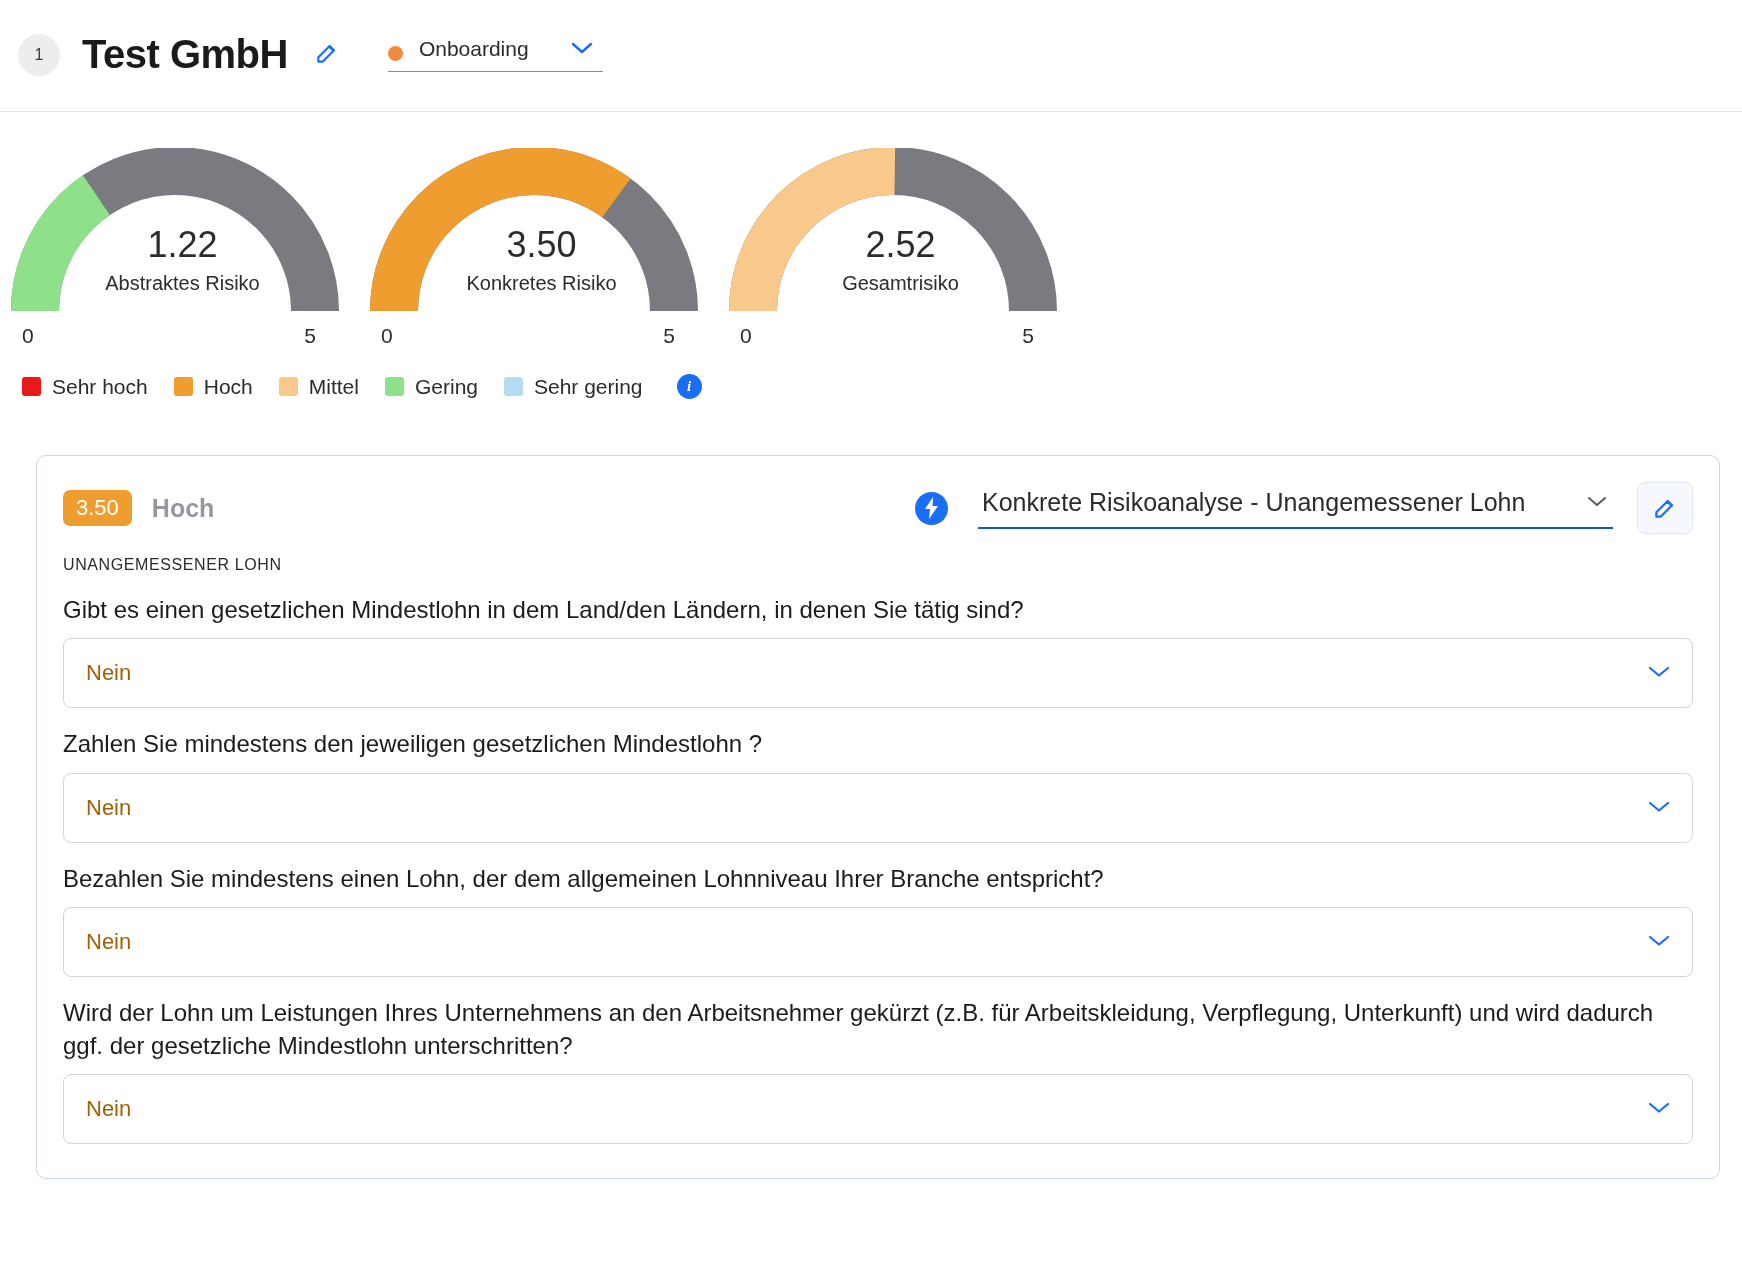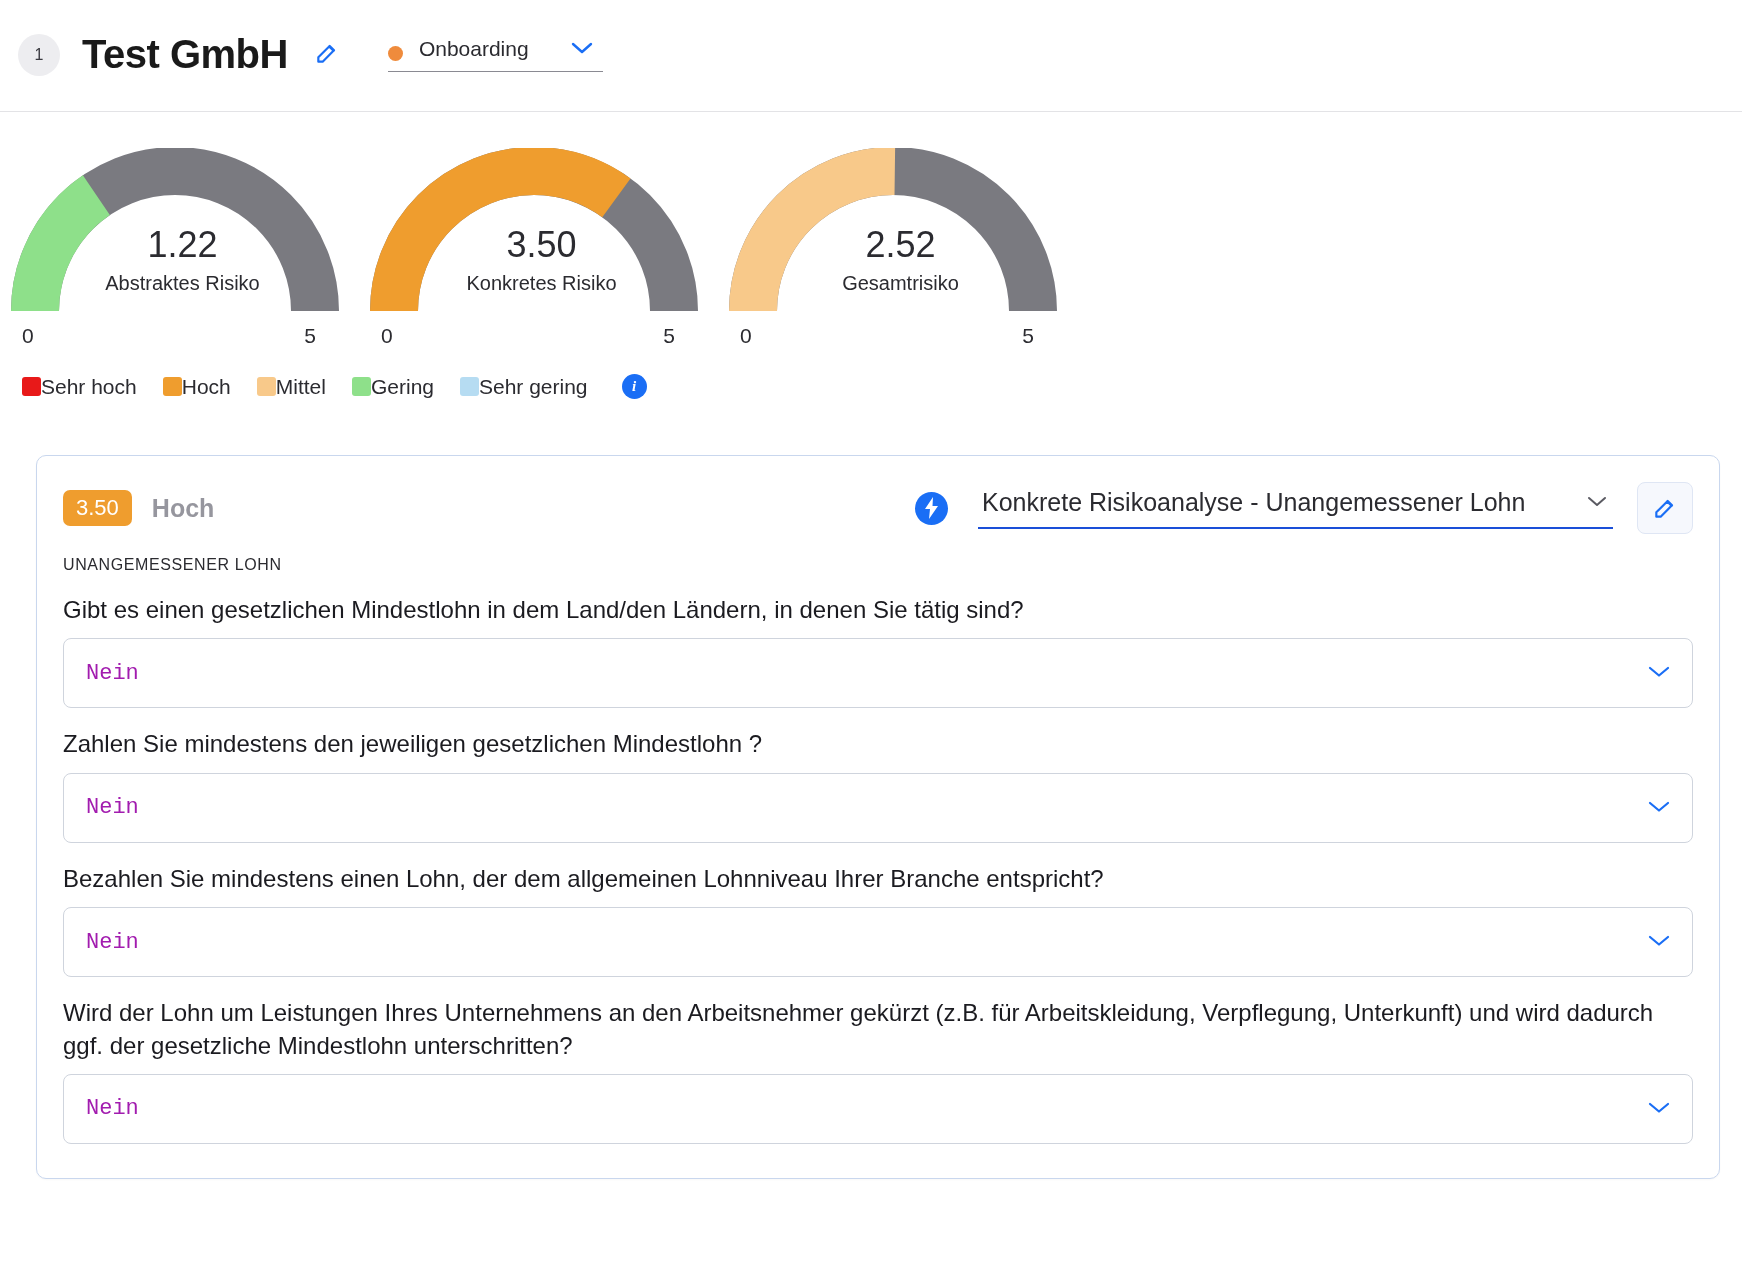--- a/index.html
+++ b/index.html
@@ -90,21 +90,21 @@
   }
 
   
   .legend {
     display: flex; align-items: center;
     gap: 10px;
     padding: 26px 0 0 22px;
     font-size: 21px;
     color: #2b2b30;
   }
-  .legend-item { display: flex; align-items: center; gap: 0; margin-right: 16px; }
+  .legend-item { display: flex; align-items: center; gap: 11px; margin-right: 16px; }
   .legend-swatch { width: 19px; height: 19px; border-radius: 3px; }
   .info-badge {
     width: 25px; height: 25px;
     border-radius: 50%;
     background: #1a6ef5;
     color: #fff;
     font-size: 15px; font-weight: bold;
     display: flex; align-items: center; justify-content: center;
     font-family: "Liberation Serif", serif;
     font-style: italic;
@@ -184,21 +184,21 @@
     height: 70px;
     border: 1px solid #cfd4dd;
     border-radius: 8px;
     display: flex; align-items: center;
     padding: 0 22px;
     font-size: 22px;
     color: #2b2b30;
     background: #fff;
     cursor: pointer;
   }
-  .select-field .val { color: #a21caf; font-family: Liberation Mono, monospace; }
+  .select-field .val { color: #a16207; }
   .select-field .arrow {
     margin-left: auto;
     color: #1a6ef5;
     font-size: 17px;
   }
 </style>
 </head>
 <body>
 
 <div class="header">

